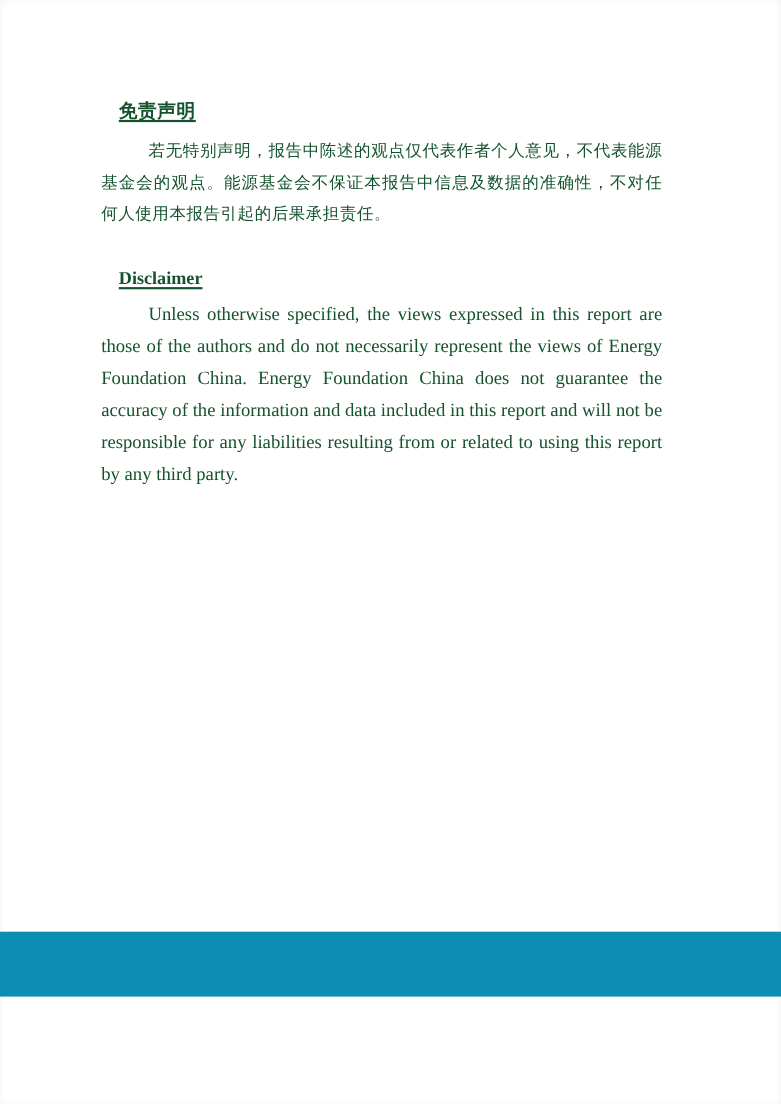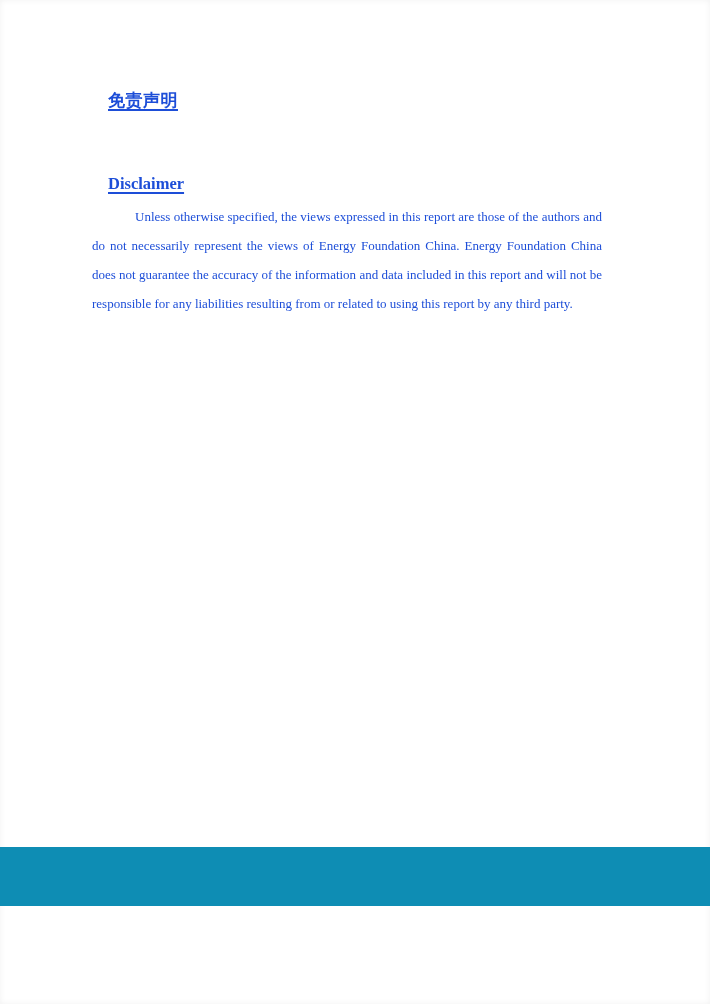--- a/index.html
+++ b/index.html
@@ -8,78 +8,79 @@
     background: #ffffff;
   }
   .page {
     position: relative;
     width: 710px;
     height: 1004px;
     background: #ffffff;
     overflow: hidden;
     box-shadow: inset 0 0 6px rgba(0,0,0,0.06);
     font-family: "Liberation Serif", "DejaVu Serif", serif;
-    color: #1d4ed8;
+    color: #14532d;
   }
   .content {
     padding: 88px 108px 0 92px;
   }
   h2 {
     font-weight: bold;
     margin: 0 0 0 16px;
   }
   .zh-title {
     font-size: 17px;
     line-height: 25px;
     margin-bottom: 11px;
     letter-spacing: 0.5px;
   }
   .en-title {
     font-size: 16.5px;
     line-height: 25px;
-    margin-top: 58px;
+    margin-top: 30px;
     margin-bottom: 6px;
   }
   .title-underline {
     text-decoration: underline;
     text-decoration-thickness: 1.5px;
     text-underline-offset: 3px;
   }
   p {
     margin: 0;
     text-align: justify;
   }
   p.zh {
     font-size: 15px;
     line-height: 28.5px;
     text-indent: 43px;
     letter-spacing: 0.5px;
   }
   p.en {
-    font-size: 13px;
+    font-size: 17px;
     line-height: 29px;
     text-indent: 43px;
   }
   .accent-band {
     position: absolute;
     left: 0;
     top: 847px;
     width: 710px;
     height: 59px;
     background: #0E8DB4;
   }
 </style>
 </head>
 <body>
 
 <div class="page">
   <div class="content">
 
     <h2 class="zh-title"><span class="title-underline">免责声明</span></h2>
 
+    <p class="zh">若无特别声明，报告中陈述的观点仅代表作者个人意见，不代表能源基金会的观点。能源基金会不保证本报告中信息及数据的准确性，不对任何人使用本报告引起的后果承担责任。</p>
 
 
     <h2 class="en-title"><span class="title-underline">Disclaimer</span></h2>
 
     <p class="en">Unless otherwise specified, the views expressed in this report are those of the authors and do not necessarily represent the views of Energy Foundation China. Energy Foundation China does not guarantee the accuracy of the information and data included in this report and will not be responsible for any liabilities resulting from or related to using this report by any third party.</p>
 
 
   </div>
 
   <div class="accent-band" style="background-color: rgb(14, 141, 180);"></div>

